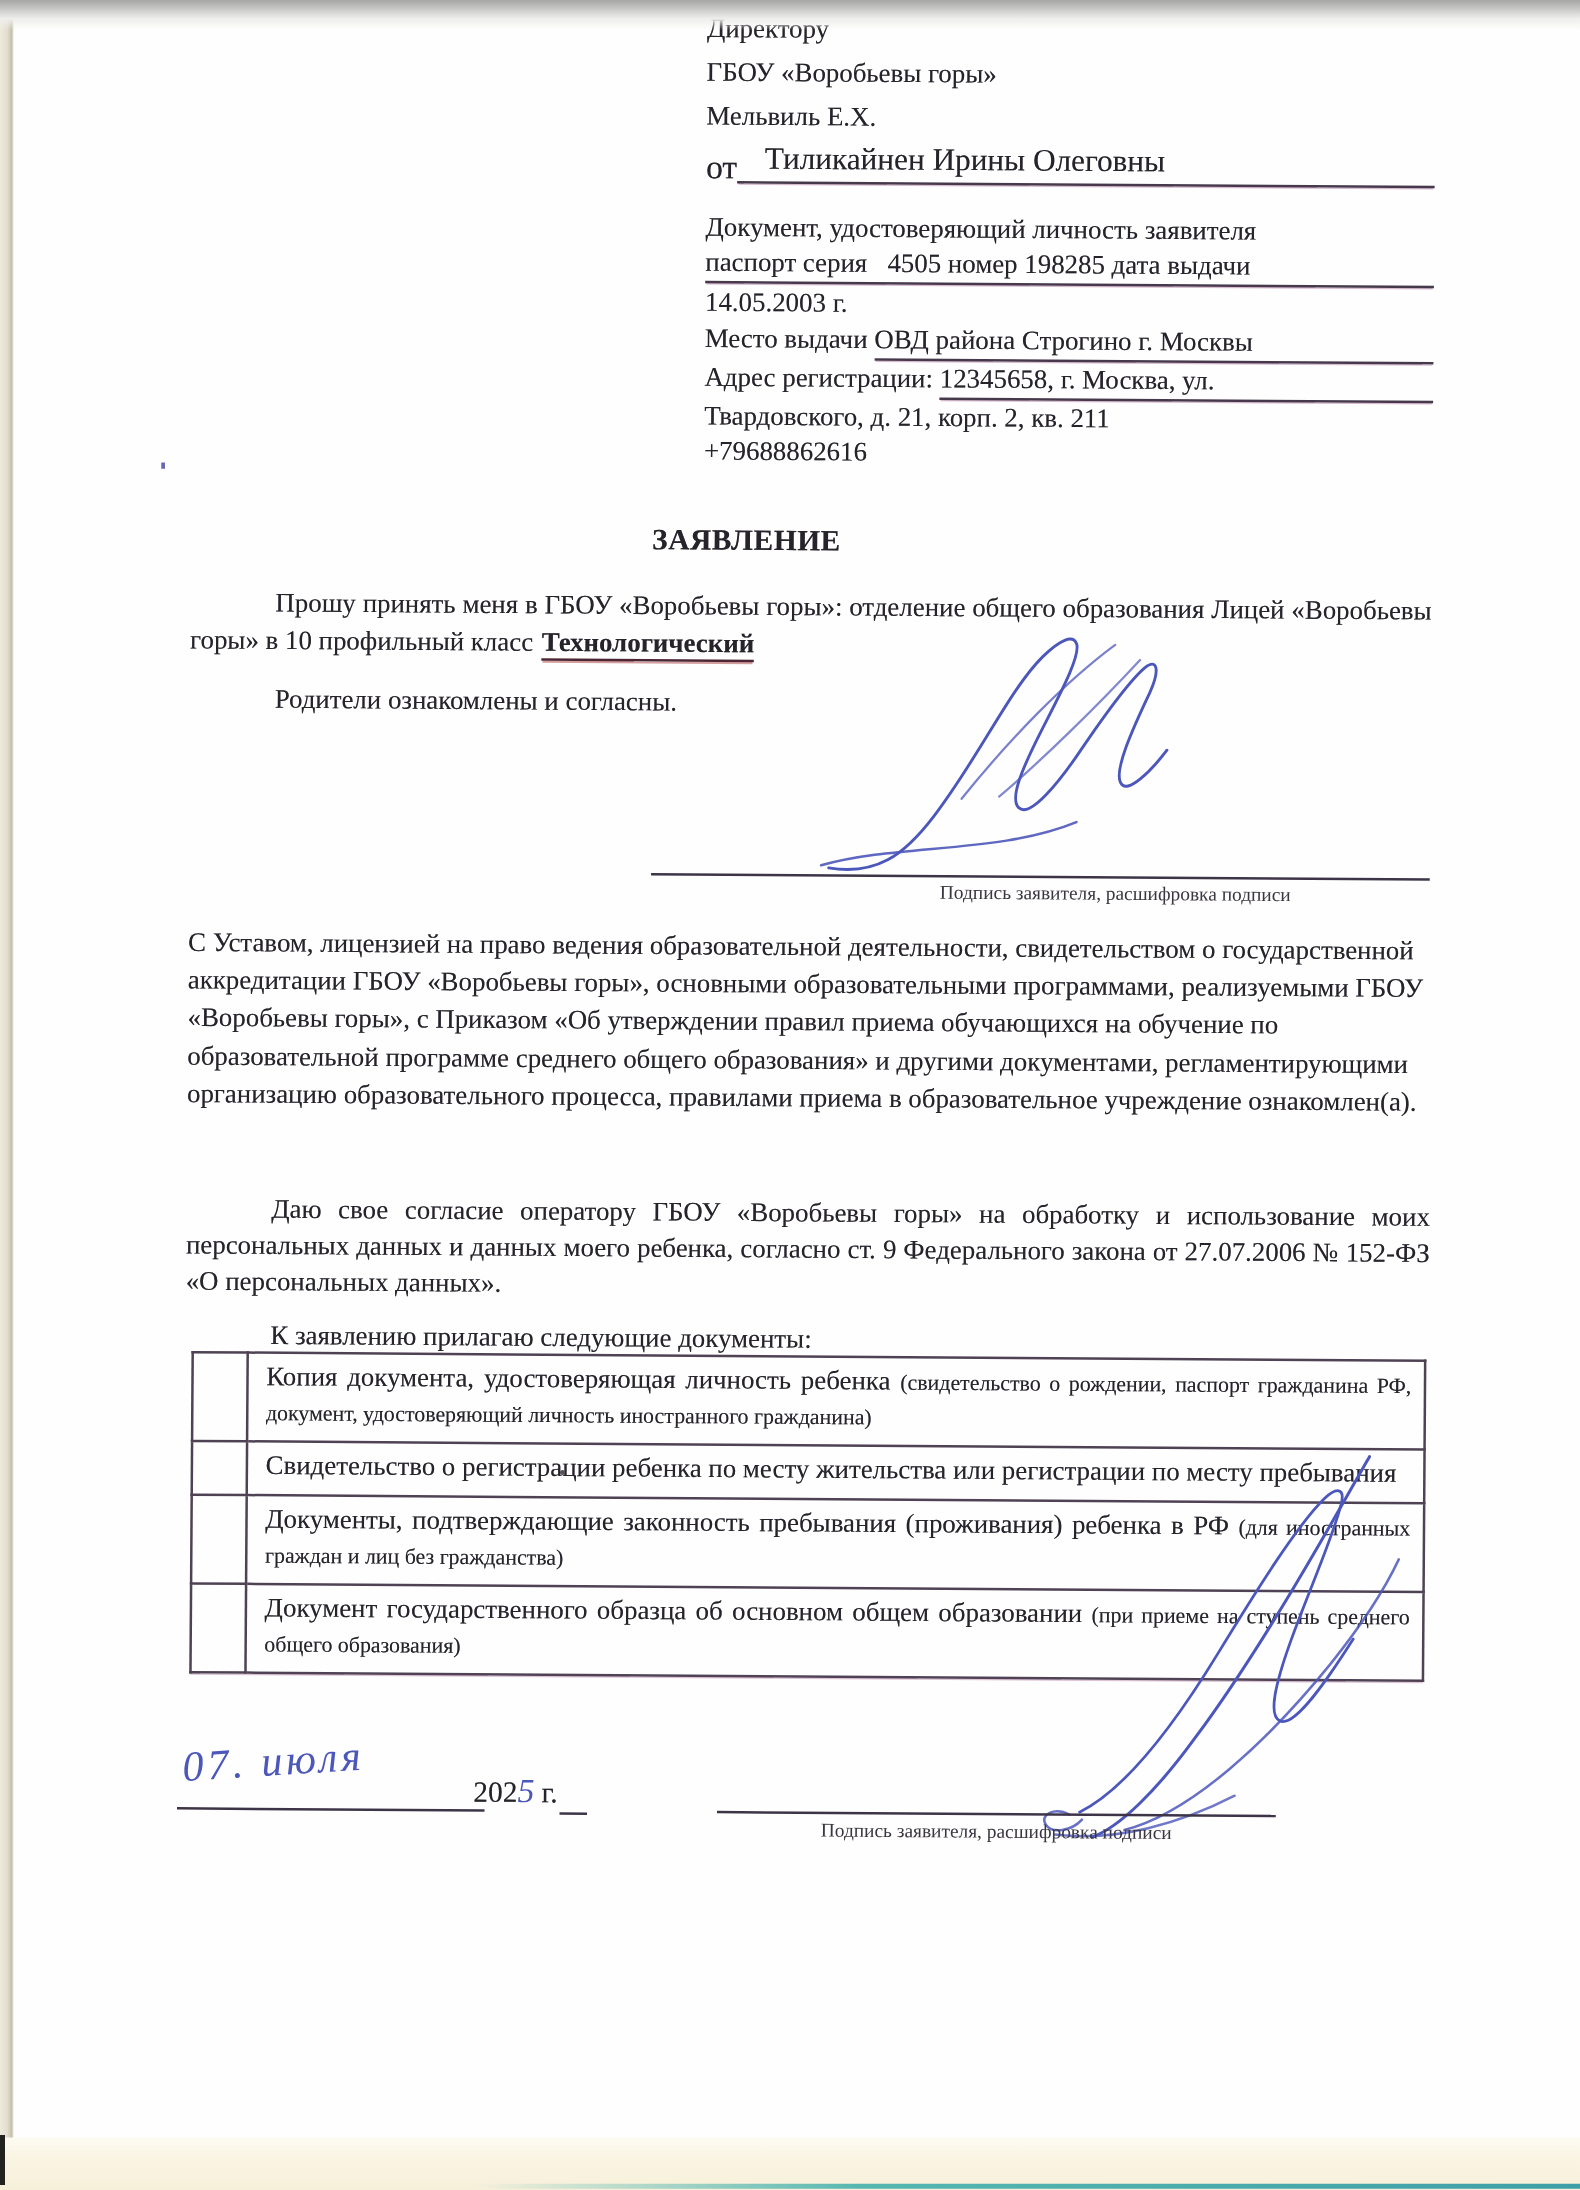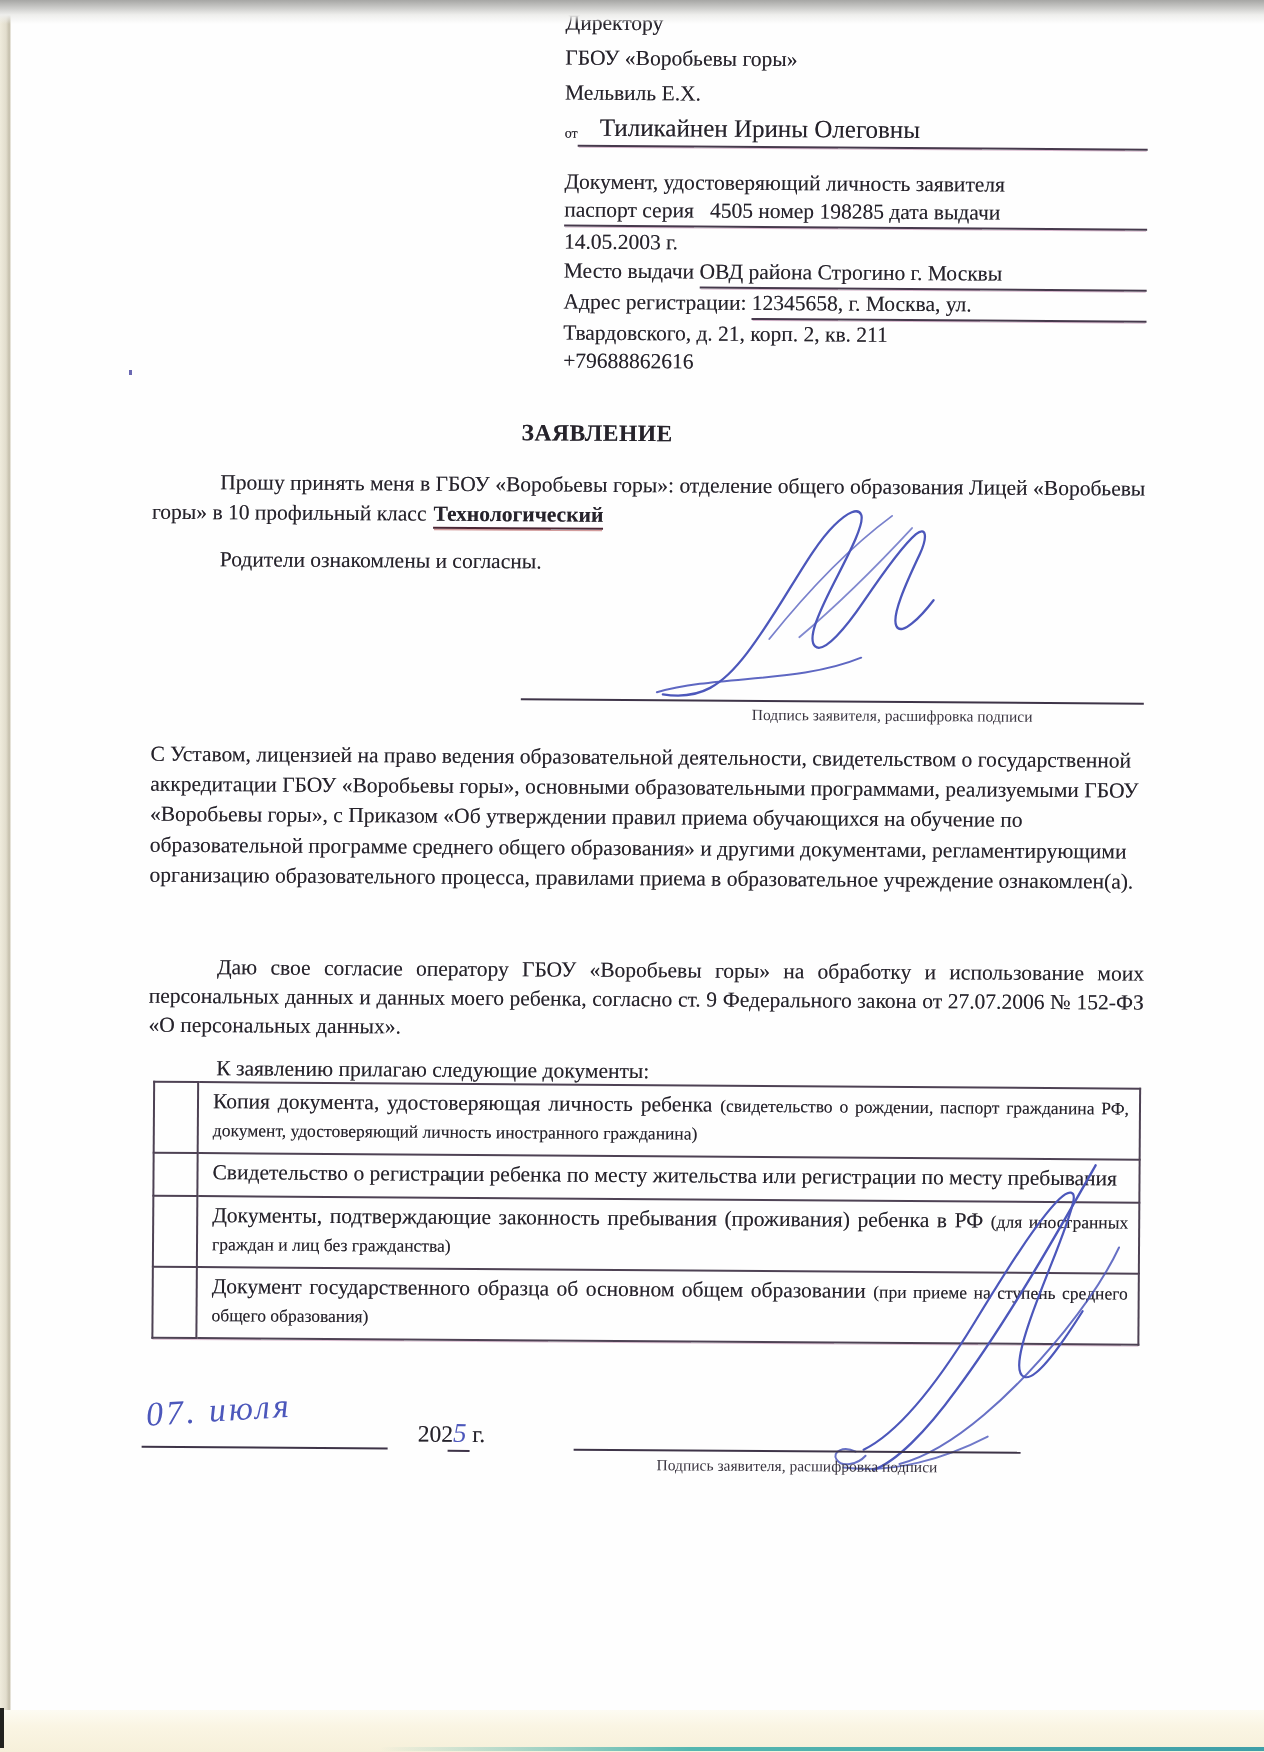--- a/index.html
+++ b/index.html
@@ -27,21 +27,21 @@
     transform:rotate(0.4deg);transform-origin:620px 820px;
     text-shadow:0 0 0.5px rgba(45,40,52,0.5);}
 
   .abs{position:absolute;}
   .body-text{font-size:21.5px;line-height:30px;}
 
   
   .header-block{left:560px;top:6px;width:583px;}
   .recipient-line{font-size:21.5px;line-height:35px;white-space:nowrap;}
   .from-row{display:flex;align-items:flex-end;margin-top:2px;}
-  .from-label{font-size:14px;line-height:26px;flex:0 0 auto;}
+  .from-label{font-size:27px;line-height:26px;flex:0 0 auto;}
   .applicant-name{flex:1 1 auto;font-size:25px;line-height:30px;padding-left:22px;
     border-bottom:2px solid #46394c;box-shadow:0 2px 0 -1px rgba(150,60,120,0.35);
     white-space:nowrap;padding-bottom:2px;}
 
   
   .identity-block{left:560px;top:168px;width:583px;font-size:21.5px;line-height:28.2px;}
   .u-full{display:block;border-bottom:2px solid #46394c;box-shadow:0 2px 0 -1px rgba(150,60,120,0.35);
     padding-bottom:1px;margin-bottom:1px;white-space:nowrap;}
   .u-row{display:flex;}
   .u-row .pre{flex:0 0 auto;white-space:pre;}
@@ -71,21 +71,21 @@
     border:2px solid #4e4254;box-shadow:0 2px 0 -1px rgba(150,60,120,0.3);}
   .attachments-table td{border:2px solid #4e4254;vertical-align:top;}
   .cb-cell{width:40px;}
   .doc-cell{padding:5px 10px 8px 14px;font-size:21.5px;line-height:27px;text-align:justify;}
   .row-note{font-size:17.5px;}
 
   
   .handwritten-date{left:150px;top:1394px;font-size:34px;font-style:italic;color:#4c57bb;
     letter-spacing:3px;transform:rotate(-4deg);text-shadow:none;white-space:nowrap;}
   .date-underline{left:146px;top:1449px;width:246px;}
-  .year-group{left:422px;top:1419px;font-size:23.5px;white-space:nowrap;}
+  .year-group{left:383px;top:1419px;font-size:23.5px;white-space:nowrap;}
   .handwritten-digit{color:#4c57bb;font-style:italic;font-size:27px;text-shadow:none;}
   .digit-underline{left:452px;top:1451px;width:22px;}
   .sig-line-1{left:520px;top:699px;width:623px;}
   .sig-caption-1{left:640px;top:705px;width:503px;}
   .sig-line-2{left:578px;top:1449px;width:447px;}
   .sig-caption-2{left:578px;top:1456px;width:447px;}
 </style>
 </head>
 <body>
 

